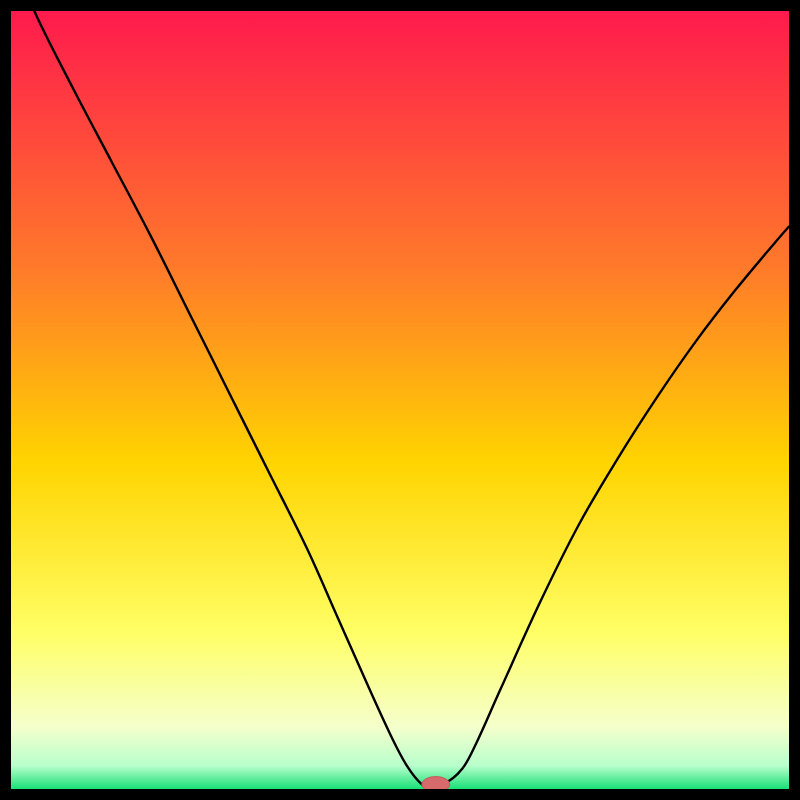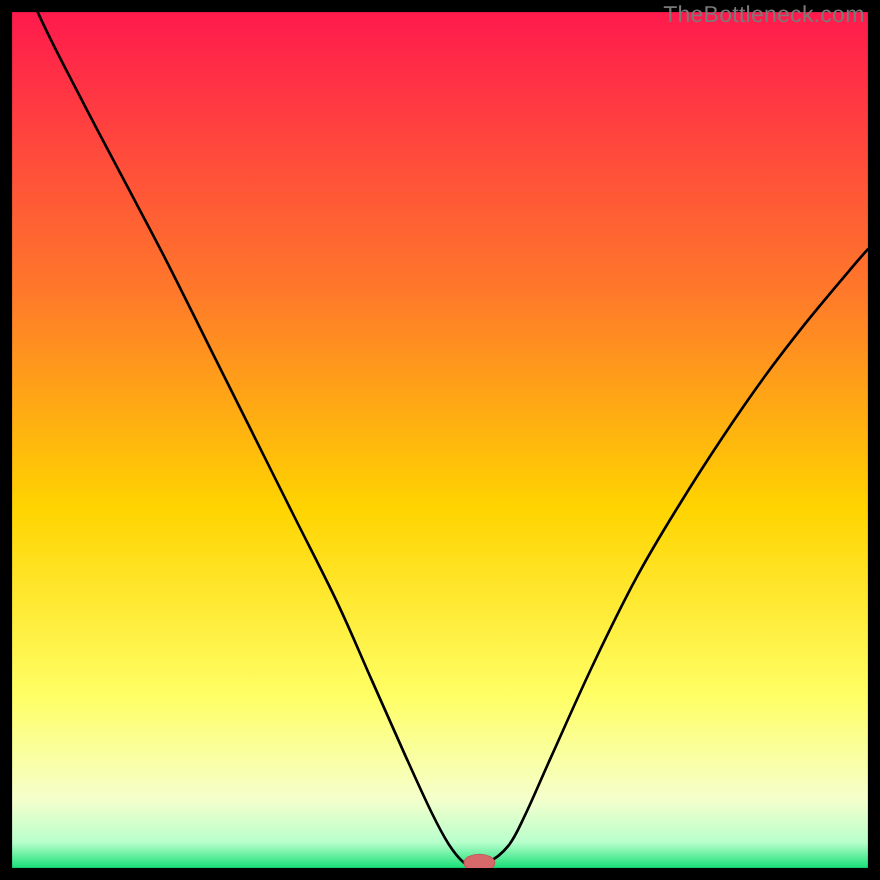--- a/index.html
+++ b/index.html
@@ -54,14 +54,13 @@
           <stop id="g5" offset="97%" stop-color="#b8ffcc"></stop>
           <stop id="g6" offset="100%" stop-color="#18e077"></stop>
         </linearGradient>
       </defs>
       <rect x="0" y="0" width="778" height="778" fill="url(#bg-grad)"></rect>
       <path id="curve-path" d="M 0 -62.24000000000001 C 4.2012 -51.03680000000001, 12.1368 -25.207199999999993, 23.34 0 C 34.5432 25.207199999999993, 48.236000000000004 50.49219999999997, 62.24 77.79999999999995 C 76.244 105.10779999999994, 87.13600000000001 125.10239999999992, 101.14 151.70999999999992 C 115.14399999999999 178.31759999999994, 126.03599999999999 198.3122, 140.04 225.62 C 154.04399999999998 252.92780000000002, 164.93599999999998 275.41200000000003, 178.94 303.42 C 192.94400000000002 331.428, 203.83600000000004 353.212, 217.84000000000003 381.21999999999997 C 231.84400000000002 409.22799999999995, 242.73600000000002 431.01200000000006, 256.74 459.02000000000004 C 270.744 487.028, 283.0364 510.21239999999995, 295.64 536.8199999999999 C 308.24359999999996 563.4276, 315.5568 581.6328, 326.76 606.84 C 337.9632 632.0472000000001, 348.0772 655.1538, 357.88 676.86 C 367.6828 698.5662, 374.21799999999996 713.1459199999999, 381.21999999999997 727.43 C 388.222 741.71408, 391.45848 747.95364, 396.78000000000003 756.216 C 402.10152000000005 764.4783600000001, 407.14296 770.25112, 410.784 773.332 C 414.42503999999997 776.41288, 413.22692 773.332, 417.00800000000004 773.332 C 420.78908000000007 773.332, 425.62824000000006 776.1328, 431.79 773.332 C 437.95176 770.5312, 444.93819999999994 765.75428, 451.23999999999995 757.772 C 457.54179999999997 749.7897200000001, 459.79799999999994 743.55016, 466.79999999999995 728.986 C 473.80199999999996 714.42184, 478.93679999999995 701.64708, 490.14 676.86 C 501.3432 652.0729200000001, 515.0360000000001 620.6884, 529.0400000000001 591.28 C 543.0440000000001 561.8716, 553.9359999999999 539.3874, 567.9399999999999 513.48 C 581.944 487.5726, 592.836 470.17652000000004, 606.84 447.35 C 620.844 424.52348, 631.736 407.67199999999997, 645.74 386.666 C 659.744 365.66, 670.636 349.83548, 684.64 330.65000000000003 C 698.644 311.46452000000005, 709.5360000000001 297.585, 723.5400000000001 280.08 C 737.5440000000001 262.575, 752.6372 245.0233200000001, 762.4399999999999 233.4000000000001 C 772.2427999999999 221.77668000000008, 775.1992 218.72692, 778 215.50599999999997" fill="none" stroke="#000000" stroke-width="2.4" stroke-linecap="round"></path>
       <ellipse id="marker" cx="424.788" cy="773.332" rx="14.004000000000001" ry="7.78" fill="#d66a6a" stroke="#c25a5a" stroke-width="1"></ellipse>
     </svg>
   </div>
 
-  <div class="watermark">TheBottleneck.com</div>
 </div>
 
 </body></html>

